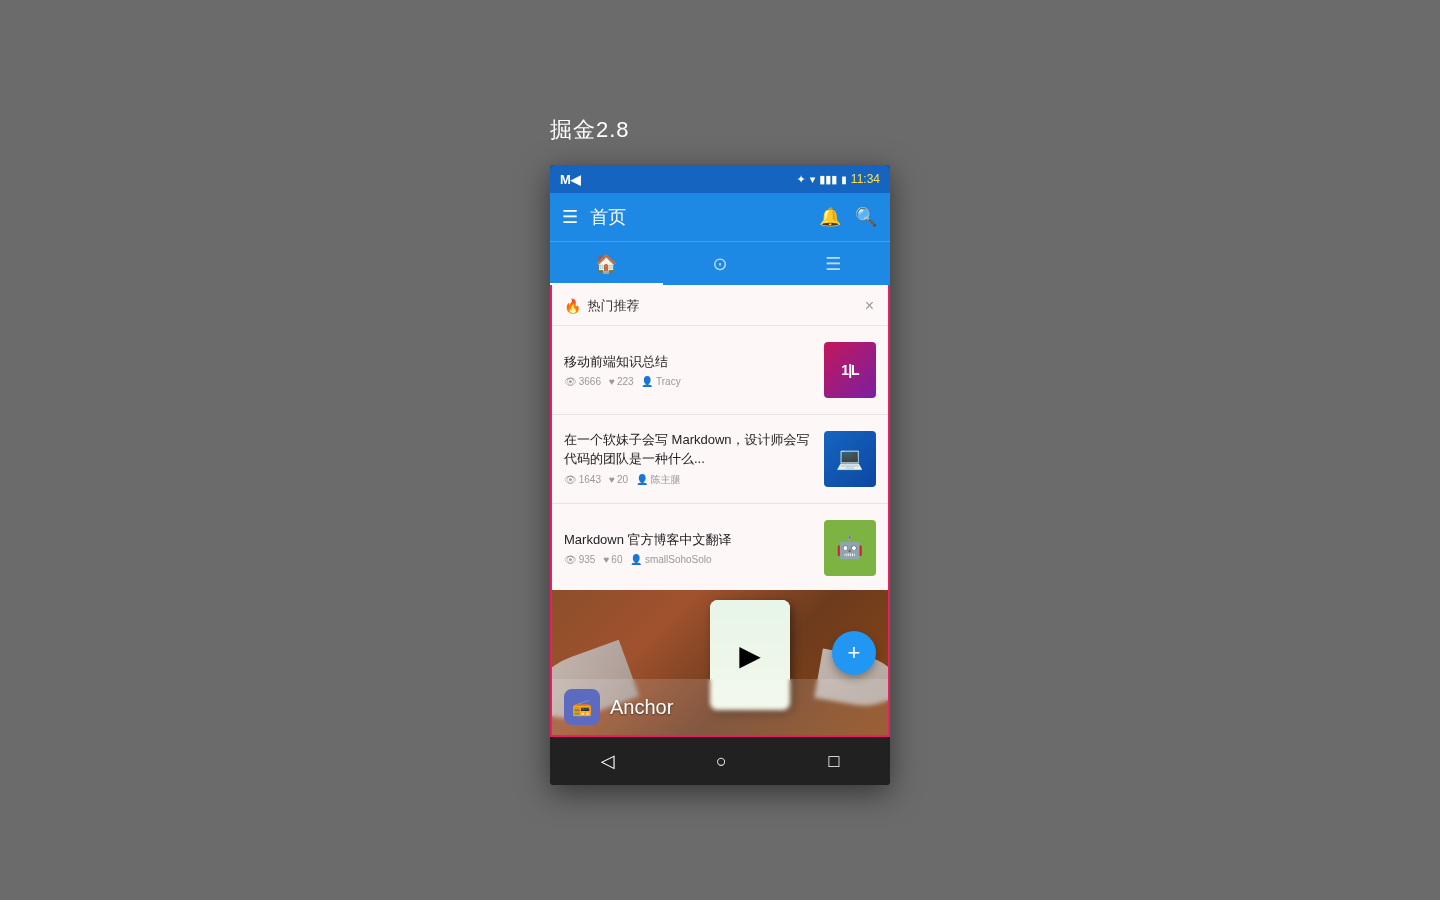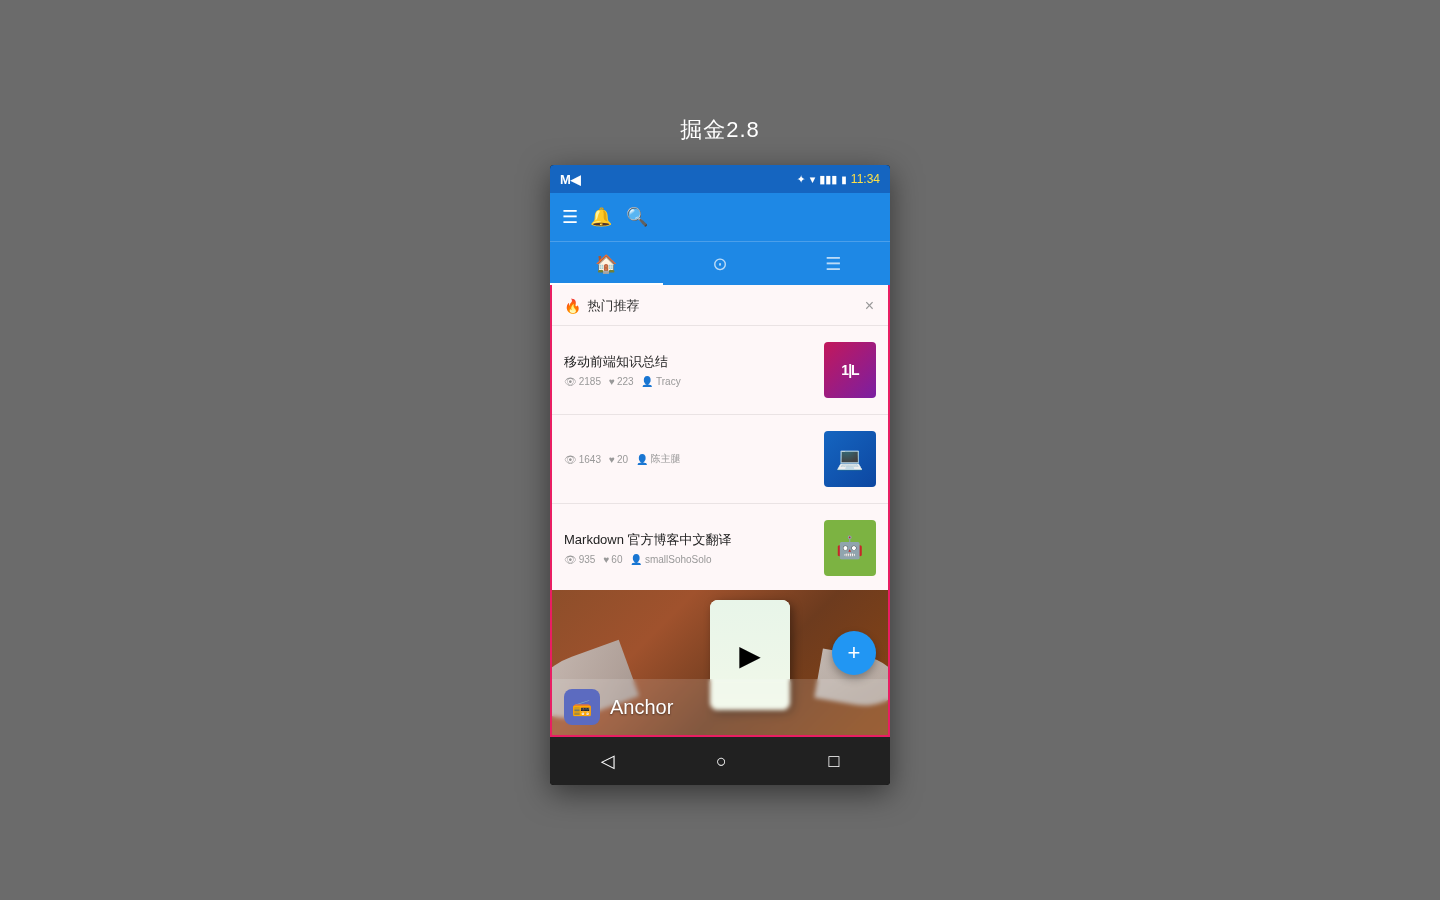--- a/index.html
+++ b/index.html
@@ -334,40 +334,41 @@
       height: 50px;
       background: linear-gradient(135deg, #d4d4d4, #bbb);
       border-radius: 0 50% 50% 0;
       transform: rotate(10deg);
       opacity: 0.8;
     }
   </style>
 </head>
 <body>
 
-<div style="display:flex;flex-direction:column;align-items:center;">
+<div style="display:flex;flex-direction:column;align-items:flex-start;">
   <h1 class="page-title">掘金2.8</h1>
 
   <div class="phone-container">
 
     <div class="status-bar">
       <div class="status-bar-left">
         <span style="color:white;font-size:13px;font-weight:bold;">M◀</span>
       </div>
       <div class="status-bar-right">
         <span style="font-size:11px;color:white;">✦</span>
         <span style="font-size:11px;color:white;">▾</span>
         <span style="font-size:11px;color:white;">▮▮▮</span>
         <span style="font-size:10px;color:white;">▮</span>
         <span class="status-time">11:34</span>
       </div>
     </div>
 
     <div class="app-bar">
       <span class="app-bar-menu">☰</span>
+      <span class="app-bar-title">首页</span>
       <div class="app-bar-icons">
         <span class="app-bar-icon">🔔</span>
         <span class="app-bar-icon">🔍</span>
       </div>
     </div>
 
     <div class="tab-bar">
       <div class="tab-item active">
         <span class="tab-icon">🏠</span>
       </div>
@@ -389,39 +390,40 @@
           </div>
           <span class="close-btn">×</span>
         </div>
 
         <div class="article-item">
           <div class="article-info">
             <div class="article-title">移动前端知识总结</div>
             <div class="article-meta">
               <span class="meta-item">
                 <span style="font-size:10px;">👁</span>
-                <span>2185</span>
+                <span>3666</span>
               </span>
               <span class="meta-item">
                 <span style="font-size:10px;">♥</span>
                 <span>223</span>
               </span>
               <span class="meta-item">
                 <span style="font-size:10px;">👤</span>
                 <span>Tracy</span>
               </span>
             </div>
           </div>
           <div class="article-thumbnail thumb-1">
             <span style="letter-spacing:-1px;">1|L</span>
           </div>
         </div>
 
         <div class="article-item">
           <div class="article-info">
+            <div class="article-title">在一个软妹子会写 Markdown，设计师会写代码的团队是一种什么...</div>
             <div class="article-meta">
               <span class="meta-item">
                 <span style="font-size:10px;">👁</span>
                 <span>1643</span>
               </span>
               <span class="meta-item">
                 <span style="font-size:10px;">♥</span>
                 <span>20</span>
               </span>
               <span class="meta-item">

